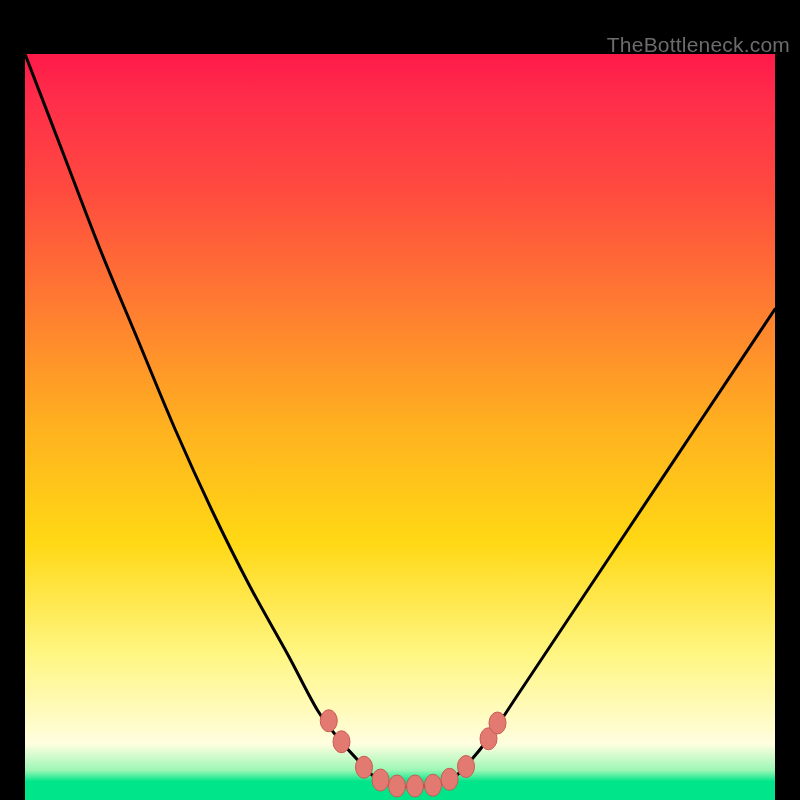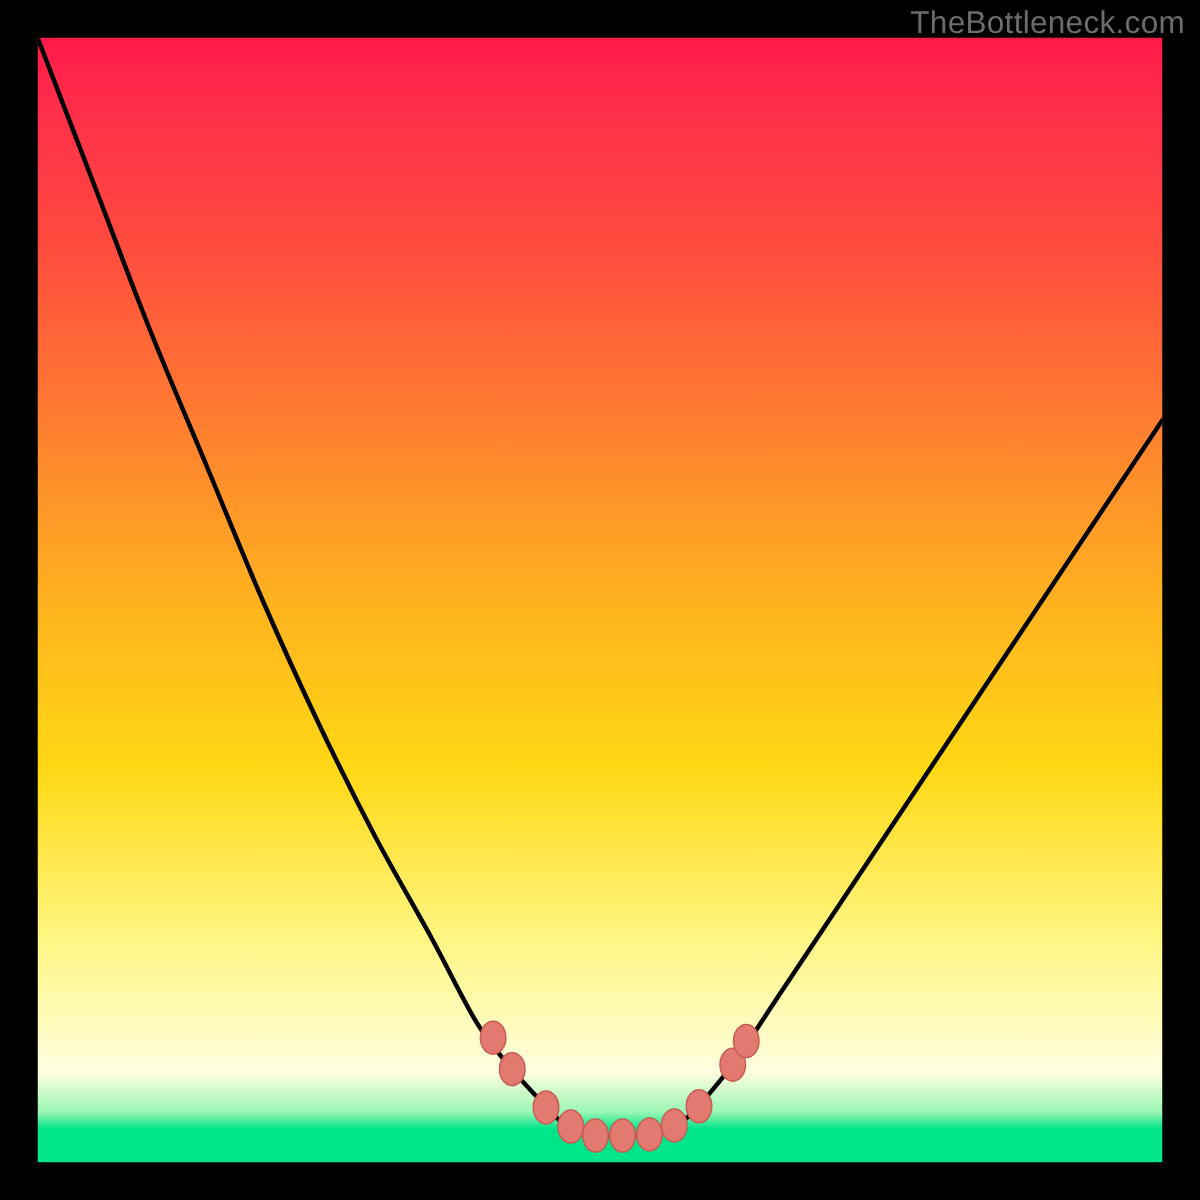--- a/index.html
+++ b/index.html
@@ -8,20 +8,21 @@
     width: 800px;
     height: 800px;
     background: #000;
     font-family: Arial, Helvetica, sans-serif;
     overflow: hidden;
   }
   .frame {
     position: absolute;
     inset: 0;
     background: #000;
+    margin-top: 29px;
   }
   .plot {
     position: absolute;
     left: 25px;
     top: 25px;
     width: 750px;
     height: 750px;
     overflow: hidden;
   }
   .gradient {

